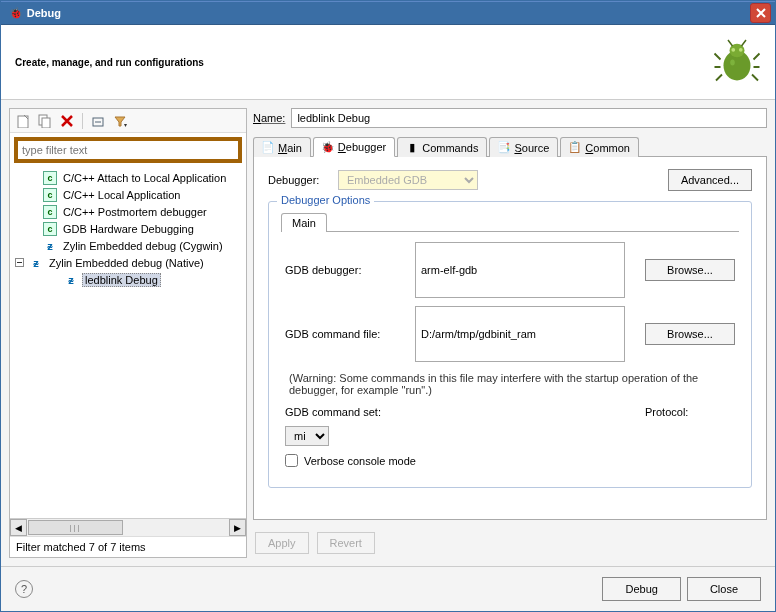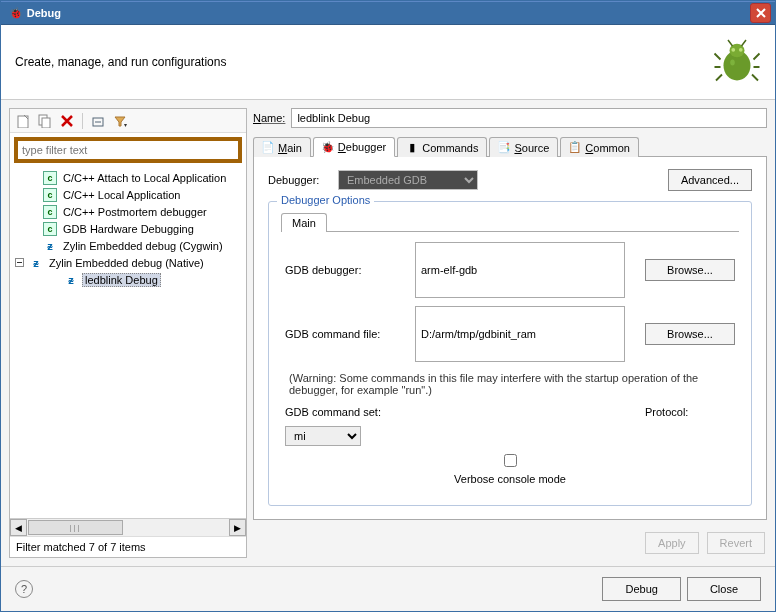--- a/index.html
+++ b/index.html
@@ -5,21 +5,21 @@
 * { box-sizing: border-box; margin: 0; padding: 0; font-family: "Segoe UI", Tahoma, sans-serif; font-size: 11px; }
 body { background: #f0f0f0; width: 776px; height: 612px; overflow: hidden; }
 
 .window { width: 776px; height: 612px; border: 1px solid #3a6ea5; background: #fff; display: flex; flex-direction: column; }
 
 .titlebar { height: 24px; background: linear-gradient(to bottom, #6e95d6, #3a6ea5 6%, #3a6ea5 94%, #2b4f76); color: #fff; display: flex; align-items: center; padding: 0 4px; }
 .titlebar .title { font-weight: bold; flex: 1; font-size: 12px; padding-left: 4px; display: flex; align-items: center; gap: 4px; }
 .titlebar .close { width: 21px; height: 20px; background: #d14836; border: 1px solid #a33; border-radius: 3px; display: flex; align-items: center; justify-content: center; color: #fff; font-weight: bold; font-size: 12px; cursor: pointer; }
 
 .header { padding: 12px 14px; background: #fff; display: flex; align-items: center; border-bottom: 1px solid #ccc; }
-.header-text { flex: 1; font-size: 12px; font-weight: normal; }
+.header-text { flex: 1; font-size: 10px; font-weight: bold; }
 .bug-icon svg { width: 48px; height: 48px; }
 
 .content { flex: 1; display: flex; padding: 8px; gap: 6px; background: #f4f4f4; }
 
 .left-panel { width: 238px; display: flex; flex-direction: column; border: 1px solid #b8b8b8; background: #fff; }
 .toolbar { height: 24px; border-bottom: 1px solid #ddd; display: flex; align-items: center; padding: 0 4px; gap: 4px; background: #f8f8f8; }
 .tb-btn { width: 18px; height: 18px; display: flex; align-items: center; justify-content: center; cursor: pointer; border-radius: 2px; }
 .tb-sep { width: 1px; height: 16px; background: #ccc; margin: 0 2px; }
 
 .filter-input { margin: 4px; padding: 3px 4px; border: 4px solid #a16207; color: #666; width: calc(100% - 8px); }
@@ -49,38 +49,38 @@
 .tabs { display: flex; border-bottom: 1px solid #aaa; }
 .tab { padding: 3px 8px; border: 1px solid #aaa; border-bottom: none; background: #f0f0f0; margin-right: 2px; border-radius: 3px 3px 0 0; cursor: pointer; display: flex; align-items: center; gap: 4px; position: relative; top: 1px; }
 .tab.active { background: #fff; border-bottom: 1px solid #fff; }
 .tab .mn { text-decoration: underline; }
 .tab-icon { width: 12px; height: 12px; display: inline-flex; align-items: center; justify-content: center; }
 
 .tab-content { flex: 1; border: 1px solid #aaa; border-top: none; background: #fff; padding: 12px 14px; display: flex; flex-direction: column; gap: 10px; }
 
 .dbg-row { display: flex; align-items: center; gap: 6px; }
 .dbg-row label { width: 64px; }
-.dbg-row select.disabled, .dbg-row input.disabled { background: #000000; color: #888; }
+.dbg-row select.disabled, .dbg-row input.disabled { background: #fef9c3; color: #888; }
 .dbg-row select { border: 1px solid #aaa; padding: 2px 4px; width: 140px; }
 .btn { padding: 4px 12px; border: 1px solid #888; background: #f4f4f4; cursor: pointer; border-radius: 0; }
 .btn.disabled { color: #aaa; border-color: #ccc; cursor: default; }
 
 .fieldset { border: 1px solid #b8c8e0; padding: 10px 12px 14px 12px; position: relative; border-radius: 3px; }
 .fieldset .legend { position: absolute; top: -8px; left: 8px; background: #fff; padding: 0 4px; color: #2a5db0; }
 
 .sub-tabs { display: flex; border-bottom: 1px solid #aaa; margin-bottom: 4px; }
 .sub-tab { padding: 3px 10px; border: 1px solid #aaa; border-bottom: none; background: #fff; border-radius: 3px 3px 0 0; cursor: pointer; position: relative; top: 1px; }
 
 .form-grid { display: grid; grid-template-columns: 110px 1fr 90px; gap: 8px 20px; align-items: center; padding: 6px 4px; }
 .form-grid input[type=text] { padding: 21px 5px; border: 1px solid #aaa; }
 .warn { grid-column: 1 / -1; padding: 2px 4px; font-size: 11px; color: #333; }
 .form-grid select { padding: 2px 4px; border: 1px solid #aaa; }
-.cb-row { grid-column: 1 / -1; display: flex; align-items: center; gap: 6px; flex-direction: column; }
-
-.bottom-buttons { display: flex; justify-content: flex-end; gap: 8px; padding: 4px 2px; }
+.cb-row { grid-column: 1 / -1; display: flex; align-items: center; gap: 6px; }
+
+.bottom-buttons { display: flex; gap: 8px; padding: 4px 2px; }
 
 .footer { border-top: 1px solid #ccc; padding: 10px 14px; display: flex; align-items: center; background: #f4f4f4; }
 .footer .help { width: 18px; height: 18px; border: 1px solid #888; border-radius: 50%; display: flex; align-items: center; justify-content: center; color: #555; font-size: 11px; cursor: pointer; }
 .footer .spacer { flex: 1; }
 
 .small-icon-c { width: 14px; height: 14px; border: 1px solid #5a8; background: #dfe; color: #060; font-size: 9px; font-weight: bold; display: flex; align-items: center; justify-content: center; }
 .small-icon-z { width: 14px; height: 14px; color: #06a; font-weight: bold; display: flex; align-items: center; justify-content: center; font-size: 11px; }
 
 </style>
 </head>
@@ -256,21 +256,21 @@
               <label>GDB command file:</label>
               <input type="text" value="D:/arm/tmp/gdbinit_ram" style="">
               <button class="btn">Browse...</button>
 
               <div class="warn">(Warning: Some commands in this file may interfere with the startup operation of the debugger, for example "run".)</div>
 
               <label>GDB command set:</label>
               <div></div>
 
               <label>Protocol:</label>
-              <div><select style="width:76px"><option>mi</option></select></div>
+              <div><select style="width:44px"><option>mi</option></select></div>
               <div></div>
 
               <div class="cb-row">
                 <input type="checkbox" style="">
                 <label>Verbose console mode</label>
               </div>
             </div>
           </div>
         </div>
       </div>

